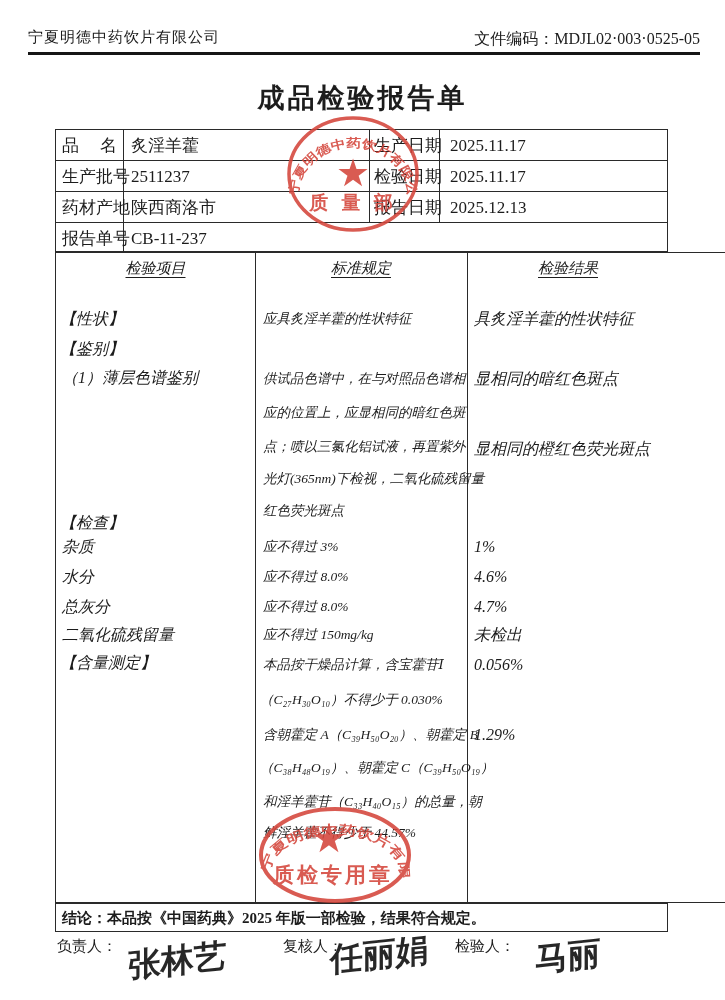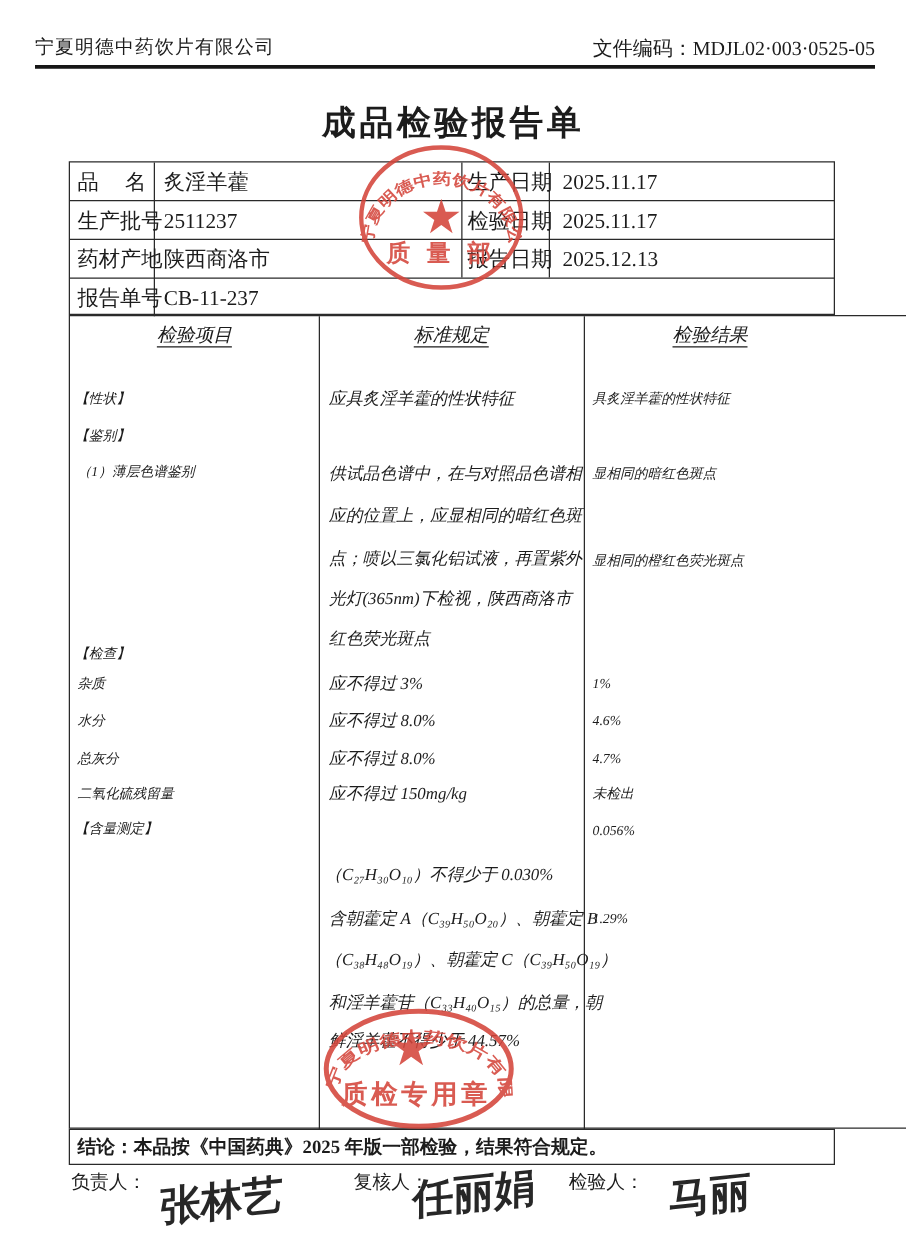--- a/index.html
+++ b/index.html
@@ -19,21 +19,21 @@
   .hline{position:absolute;left:0;height:0;border-top:1px solid #2a2a2a;}
 
   
   .info{left:55px;top:129px;width:613px;height:123px;}
   .cell{position:absolute;height:31px;line-height:31px;font-size:17px;white-space:nowrap;}
   .jlabel{text-align:justify;text-align-last:justify;}
 
   
   .main{left:55px;top:252px;width:717px;height:651px;font-style:italic;}
   .colhead{position:absolute;top:6px;font-size:15px;text-align:center;text-decoration:underline;text-underline-offset:4px;}
-  .line{position:absolute;height:20px;line-height:20px;font-size:11px;white-space:nowrap;}
+  .line{position:absolute;height:20px;line-height:20px;font-size:16px;white-space:nowrap;}
   .mid{font-size:13.5px;}
 
   
   .concl{left:55px;top:903px;width:613px;height:29px;}
   .concl-text{position:absolute;left:6px;top:0;line-height:28px;font-size:15px;font-weight:600;white-space:nowrap;}
   .signlabel{font-size:15px;line-height:20px;}
   .sig{font-size:33px;font-weight:600;color:#151515;white-space:nowrap;
        transform:rotate(-6deg) skewX(-6deg);transform-origin:left center;opacity:.92;}
 
   
@@ -92,26 +92,27 @@
     <div class="line" style="left:6px;top:284px;">杂质</div>
     <div class="line" style="left:6px;top:314px;">水分</div>
     <div class="line" style="left:6px;top:344px;">总灰分</div>
     <div class="line" style="left:6px;top:372px;">二氧化硫残留量</div>
     <div class="line" style="left:4px;top:400px;">【含量测定】</div>
 
     <div class="line mid" style="left:207px;top:56px;">应具炙淫羊藿的性状特征</div>
     <div class="line mid" style="left:207px;top:116px;">供试品色谱中，在与对照品色谱相</div>
     <div class="line mid" style="left:207px;top:184px;">点；喷以三氯化铝试液，再置紫外</div>
     <div class="line mid" style="left:207px;top:150px;">应的位置上，应显相同的暗红色斑</div>
-    <div class="line mid" style="left:207px;top:216px;">光灯(365nm)下检视，陕西商洛市</div>
+    <div class="line mid" style="left:207px;top:216px;">光灯(365nm)下检视，二氧化硫残留量</div>
     <div class="line mid" style="left:207px;top:248px;">红色荧光斑点</div>
     <div class="line mid" style="left:207px;top:284px;">应不得过 3%</div>
     <div class="line mid" style="left:207px;top:314px;">应不得过 8.0%</div>
     <div class="line mid" style="left:207px;top:344px;">应不得过 8.0%</div>
     <div class="line mid" style="left:207px;top:372px;">应不得过 150mg/kg</div>
+    <div class="line mid" style="left:207px;top:402px;">本品按干燥品计算，含宝藿苷Ⅰ</div>
     <div class="line mid" style="left:204px;top:437px;">（C₂₇H₃₀O₁₀）不得少于 0.030%</div>
     <div class="line mid" style="left:207px;top:472px;">含朝藿定 A（C₃₉H₅₀O₂₀）、朝藿定 B</div>
     <div class="line mid" style="left:204px;top:505px;">（C₃₈H₄₈O₁₉）、朝藿定 C（C₃₉H₅₀O₁₉）</div>
     <div class="line mid" style="left:207px;top:539px;">和淫羊藿苷（C₃₃H₄₀O₁₅）的总量，朝</div>
     <div class="line mid" style="left:207px;top:570px;">鲜淫羊藿不得少于 44.57%</div>
 
     <div class="line" style="left:418px;top:56px;">具炙淫羊藿的性状特征</div>
     <div class="line" style="left:418px;top:116px;">显相同的暗红色斑点</div>
     <div class="line" style="left:418px;top:186px;">显相同的橙红色荧光斑点</div>
     <div class="line" style="left:418px;top:284px;">1%</div>

